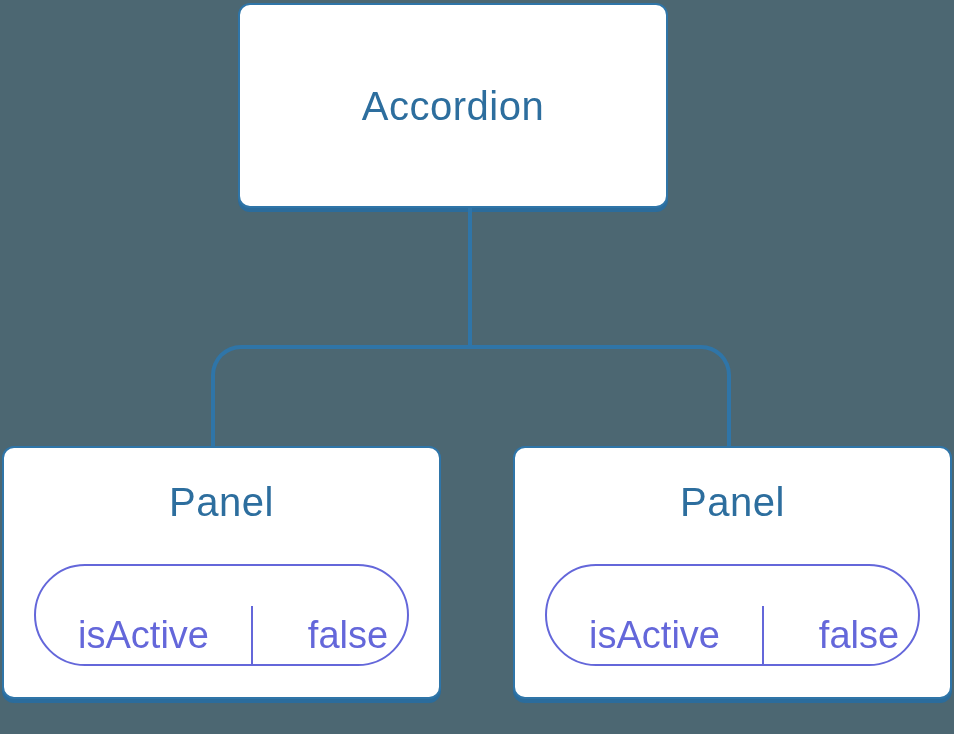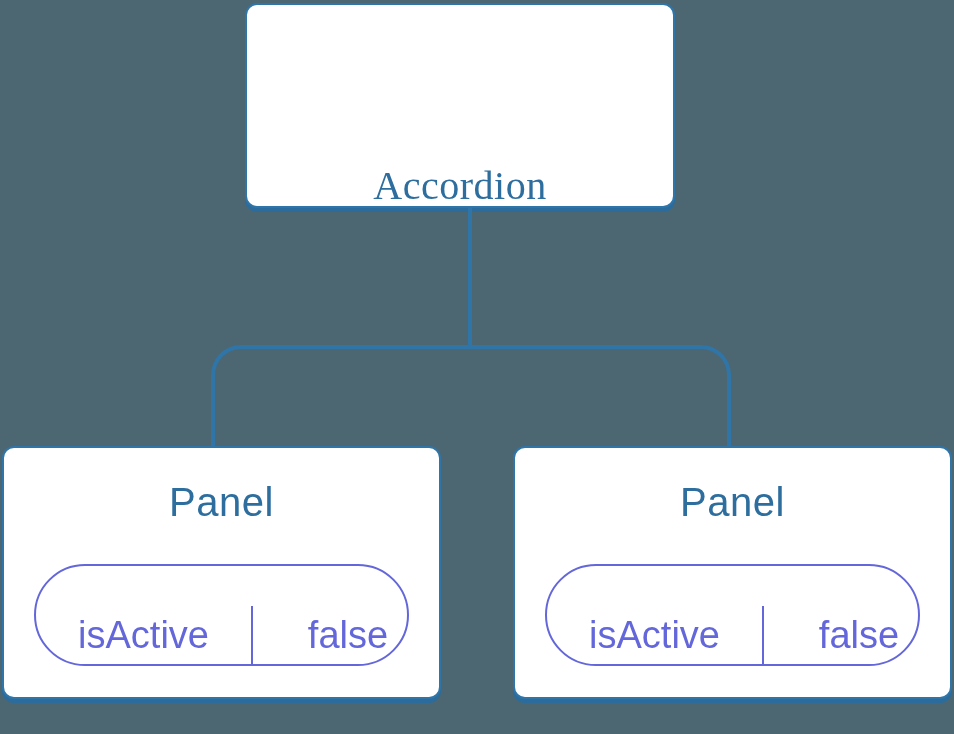--- a/index.html
+++ b/index.html
@@ -15,29 +15,28 @@
     overflow: hidden;
   }
   .node {
     position: absolute;
     background: var(--box-fill, #ffffff);
     border: 2px solid var(--box-border, #2F75A8);
     box-shadow: 0 4px 0 var(--box-shadow, #2B6C9C);
     box-sizing: border-box;
   }
   .root-node {
-    left: 245px;
+    left: 238px;
     top: 3px;
     width: 430px;
     height: 205px;
     border-radius: 12px;
     display: flex;
-    align-items: flex-end;
+    align-items: center;
     justify-content: center;
-    font-family: Liberation Serif, serif;
   }
   .node-label {
     color: var(--title-text, #2D6E9E);
     font-size: 40px;
     font-weight: 500;
     letter-spacing: 0.5px;
     line-height: 1;
   }
   .trunk {
     position: absolute;

